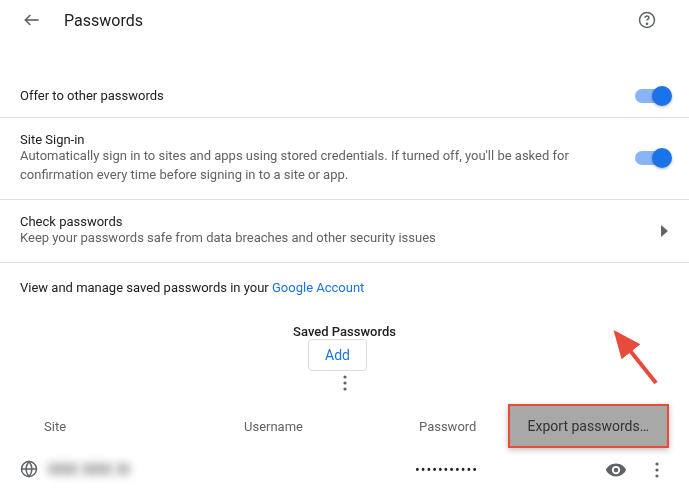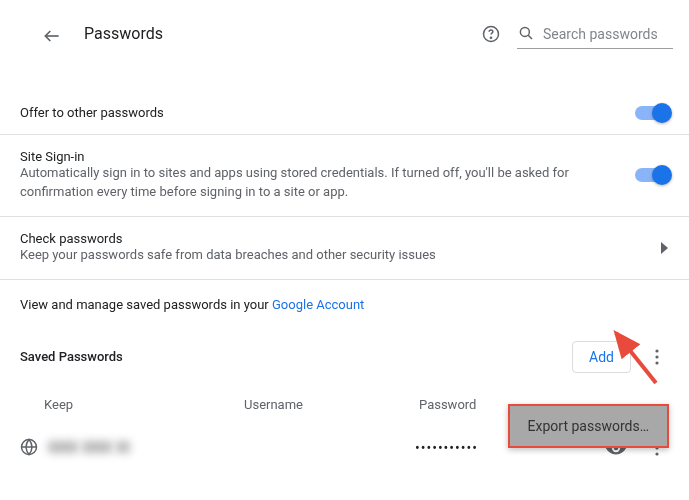--- a/index.html
+++ b/index.html
@@ -1,18 +1,18 @@
 <!DOCTYPE html>
 <html><head>
   <meta charset="utf-8">
   <style>
     * { box-sizing: border-box; margin: 0; padding: 0; font-family: Roboto, Arial, sans-serif; }
     body { width: 689px; height: 500px; background: #fff; position: relative; overflow: hidden; }
 
-    .header { display: flex; align-items: flex-start; padding: 24px 16px 6px 20px; margin-left: 20px; }
+    .header { display: flex; align-items: center; padding: 8px 16px 6px 20px; }
     .back-icon { width: 24px; height: 24px; display: flex; align-items: center; justify-content: center; cursor: pointer; color: #5f6368; flex-shrink: 0; }
     .page-title { font-size: 16px; color: #202124; margin-left: 20px; flex: 1; }
     .help-icon { width: 20px; height: 20px; display: flex; align-items: center; justify-content: center; cursor: pointer; color: #5f6368; margin-right: 16px; }
     .search-wrap { display: flex; align-items: center; border-bottom: 1px solid #9e9e9e; padding-bottom: 4px; min-width: 150px; }
     .search-icon { width: 20px; height: 20px; color: #5f6368; margin-right: 6px; flex-shrink: 0; }
     .search-input { border: none; outline: none; font-size: 14px; color: #5f6368; width: 130px; }
     .search-input::placeholder { color: #80868b; }
 
     .section { border-top: 1px solid #e0e0e0; padding: 14px 20px 14px 20px; position: relative; }
     .section.first { border-top: none; margin-top: 36px; }
@@ -21,21 +21,21 @@
     .sec-title { font-size: 13px; color: #202124; }
     .sec-desc { font-size: 13px; color: #5f6368; line-height: 1.45; }
 
     .toggle { width: 34px; height: 14px; background: #8ab4f8; border-radius: 7px; position: relative; cursor: pointer; flex-shrink: 0; }
     .toggle::after { content: ""; position: absolute; width: 20px; height: 20px; background: #1a73e8; border-radius: 50%; right: -3px; top: -3px; box-shadow: 0 1px 3px rgba(0,0,0,.3); }
 
     .chevron-right { color: #5f6368; flex-shrink: 0; margin-left: 10px; cursor: pointer; display: flex; align-items: center; }
 
     .link { color: #1a73e8; cursor: pointer; }
 
-    .saved-head { display: flex; align-items: center; padding: 14px 20px 12px 20px; }
+    .saved-head { display: flex; align-items: center; padding: 14px 20px 12px 20px; flex-direction: column; }
     .saved-title { flex: 1; font-size: 13px; color: #202124; font-weight: 500; }
     .add-btn { border: 1px solid #dadce0; background: #fff; color: #1a73e8; font-size: 14px; padding: 7px 16px; border-radius: 4px; cursor: pointer; margin-right: 14px; }
     .kebab { width: 24px; height: 24px; display: flex; align-items: center; justify-content: center; cursor: pointer; color: #5f6368; border-radius: 50%; }
 
     .table-head { display: flex; padding: 12px 20px 12px 44px; color: #5f6368; font-size: 13px; }
     .col-site { flex: 0 0 200px; }
     .col-user { flex: 0 0 175px; }
     .col-pass { flex: 1; }
     .col-actions { flex: 0 0 70px; }
 
@@ -64,29 +64,20 @@
         <polyline points="10 18 4 12 10 6"></polyline>
       </svg>
   </div>
   <div class="page-title">Passwords</div>
   <div class="help-icon">
     <svg width="18" height="18" viewBox="0 0 24 24" fill="none" stroke="currentColor" stroke-width="2">
         <circle cx="12" cy="12" r="10"></circle>
         <path d="M9.5 9a2.5 2.5 0 015 0c0 1.5-2.5 2-2.5 3.5"></path>
         <circle cx="12" cy="17" r="0.8" fill="currentColor"></circle>
       </svg>
-  </div>
-  <div class="search-wrap">
-    <div class="search-icon">
-      <svg width="18" height="18" viewBox="0 0 24 24" fill="none" stroke="currentColor" stroke-width="2">
-          <circle cx="10.5" cy="10.5" r="6"></circle>
-          <line x1="20" y1="20" x2="15" y2="15"></line>
-        </svg>
-    </div>
-    <input class="search-input" placeholder="Search passwords" style="">
   </div>
 </div>
 
 <div class="section first">
   <div class="sec-row">
     <div class="sec-main">
       <div class="sec-title">Offer to other passwords</div>
     </div>
     <div class="toggle"></div>
   </div>
@@ -130,21 +121,21 @@
   <div class="kebab">
     <svg width="4" height="16" viewBox="0 0 4 16" fill="currentColor">
         <circle cx="2" cy="2" r="1.6"></circle>
         <circle cx="2" cy="8" r="1.6"></circle>
         <circle cx="2" cy="14" r="1.6"></circle>
       </svg>
   </div>
 </div>
 
 <div class="table-head">
-  <div class="col-site">Keep</div>
+  <div class="col-site">Site</div>
   <div class="col-user">Username</div>
   <div class="col-pass">Password</div>
   <div class="col-actions"></div>
 </div>
 
 <div class="row">
   <div class="globe">
     <svg width="18" height="18" viewBox="0 0 24 24" fill="none" stroke="currentColor" stroke-width="2">
         <circle cx="12" cy="12" r="10"></circle>
         <path d="M2 12h20M12 2c2.5 3 4 7 4 10s-1.5 7-4 10c-2.5-3-4-7-4-10s1.5-7 4-10z"></path>

